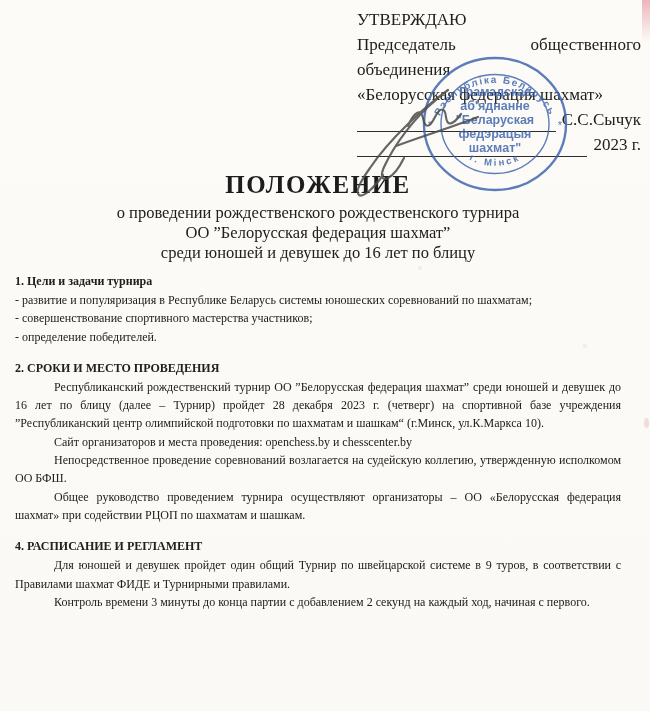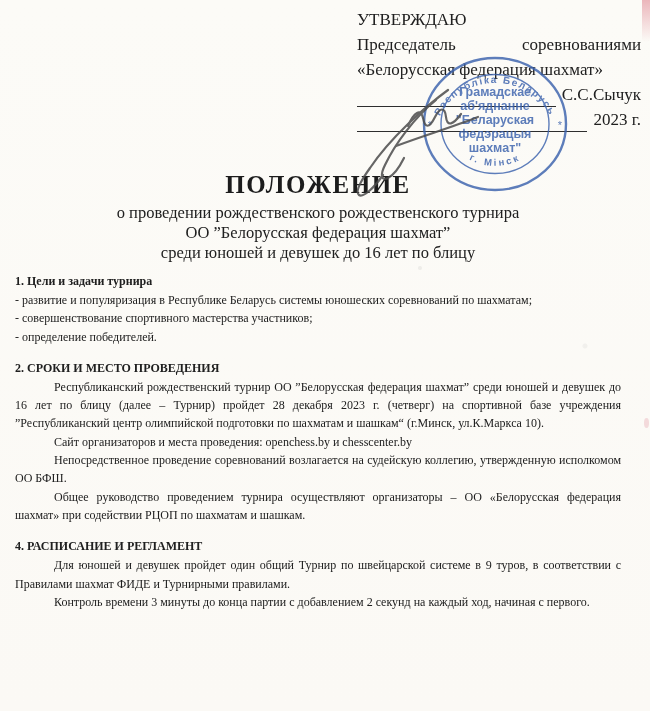--- a/index.html
+++ b/index.html
@@ -62,22 +62,23 @@
 </style>
 </head>
 <body>
 
 <div class="page">
 
   <div class="approval">
     <div>УТВЕРЖДАЮ</div>
     <div class="a-just">
       <span>Председатель</span>
-      <span>соревнованиями</span>
+      <span>общественного</span>
     </div>
+    <div>объединения</div>
     <div>«Белорусская федерация шахмат»</div>
     <div class="sig-row">
       <span class="uline"></span>
       <span class="sig-name">С.С.Сычук</span>
     </div>
     <div class="sig-row">
       <span class="uline"></span>
       <span class="sig-name">2023 г.</span>
     </div>
   </div>

